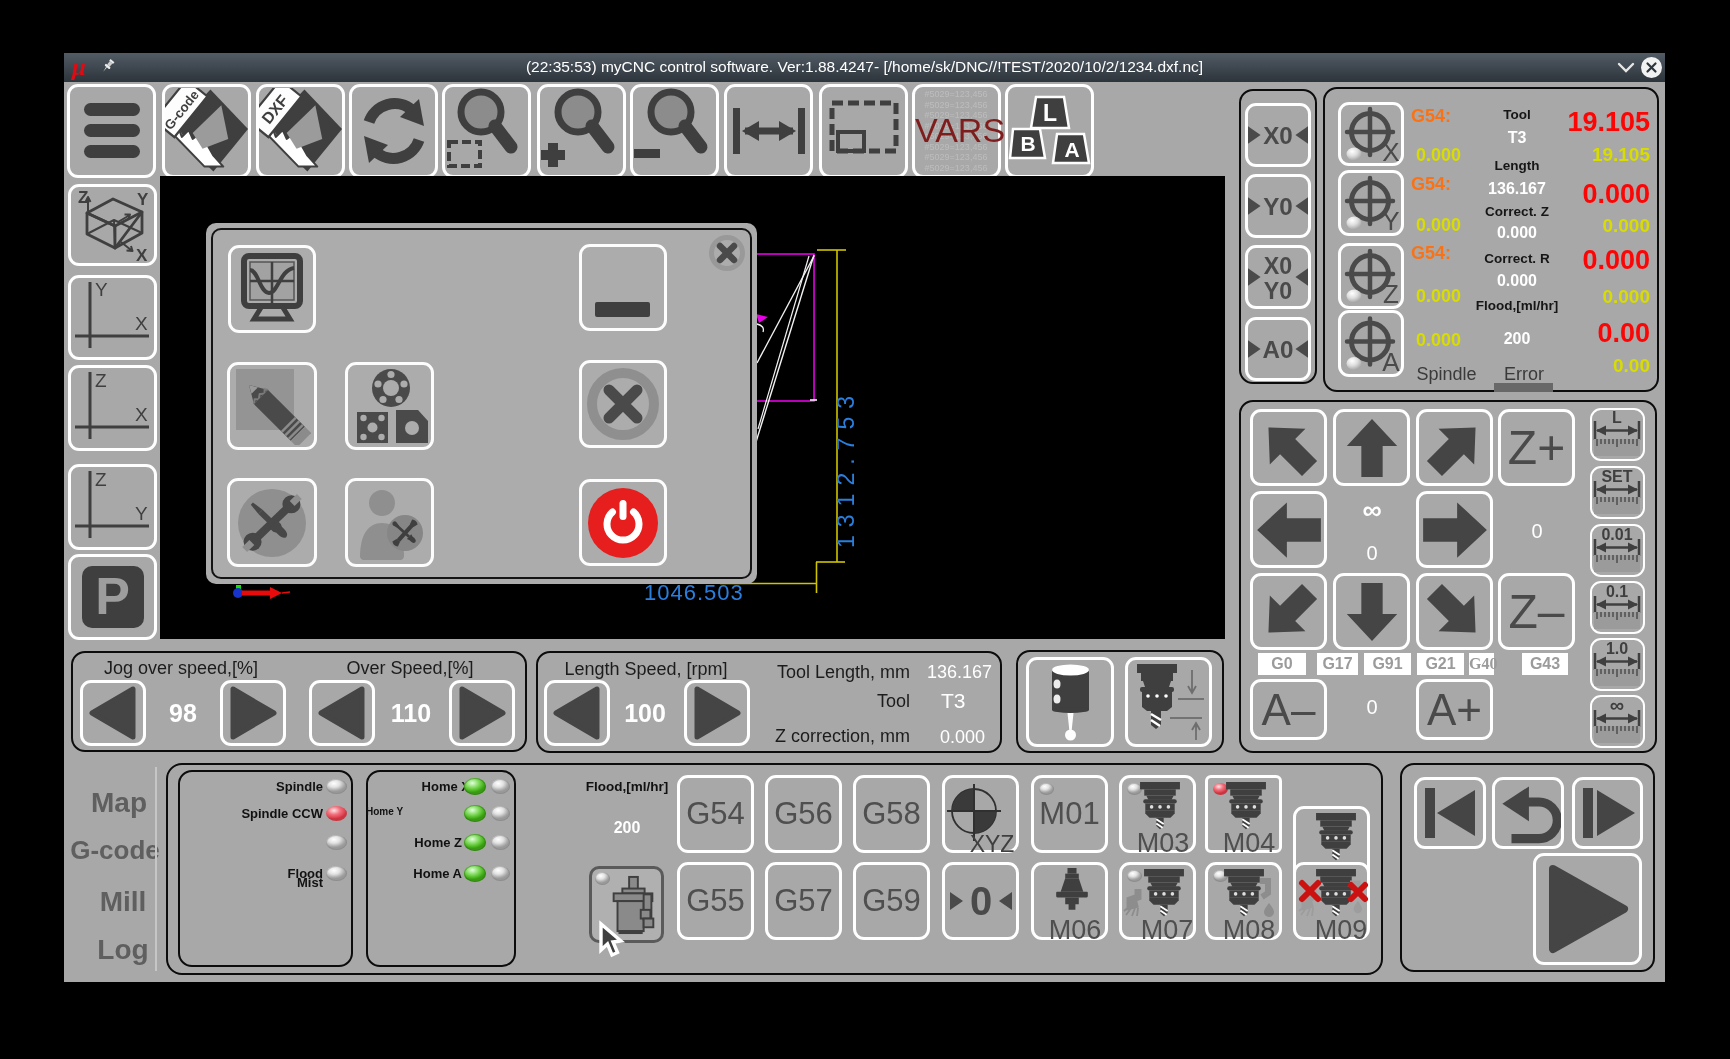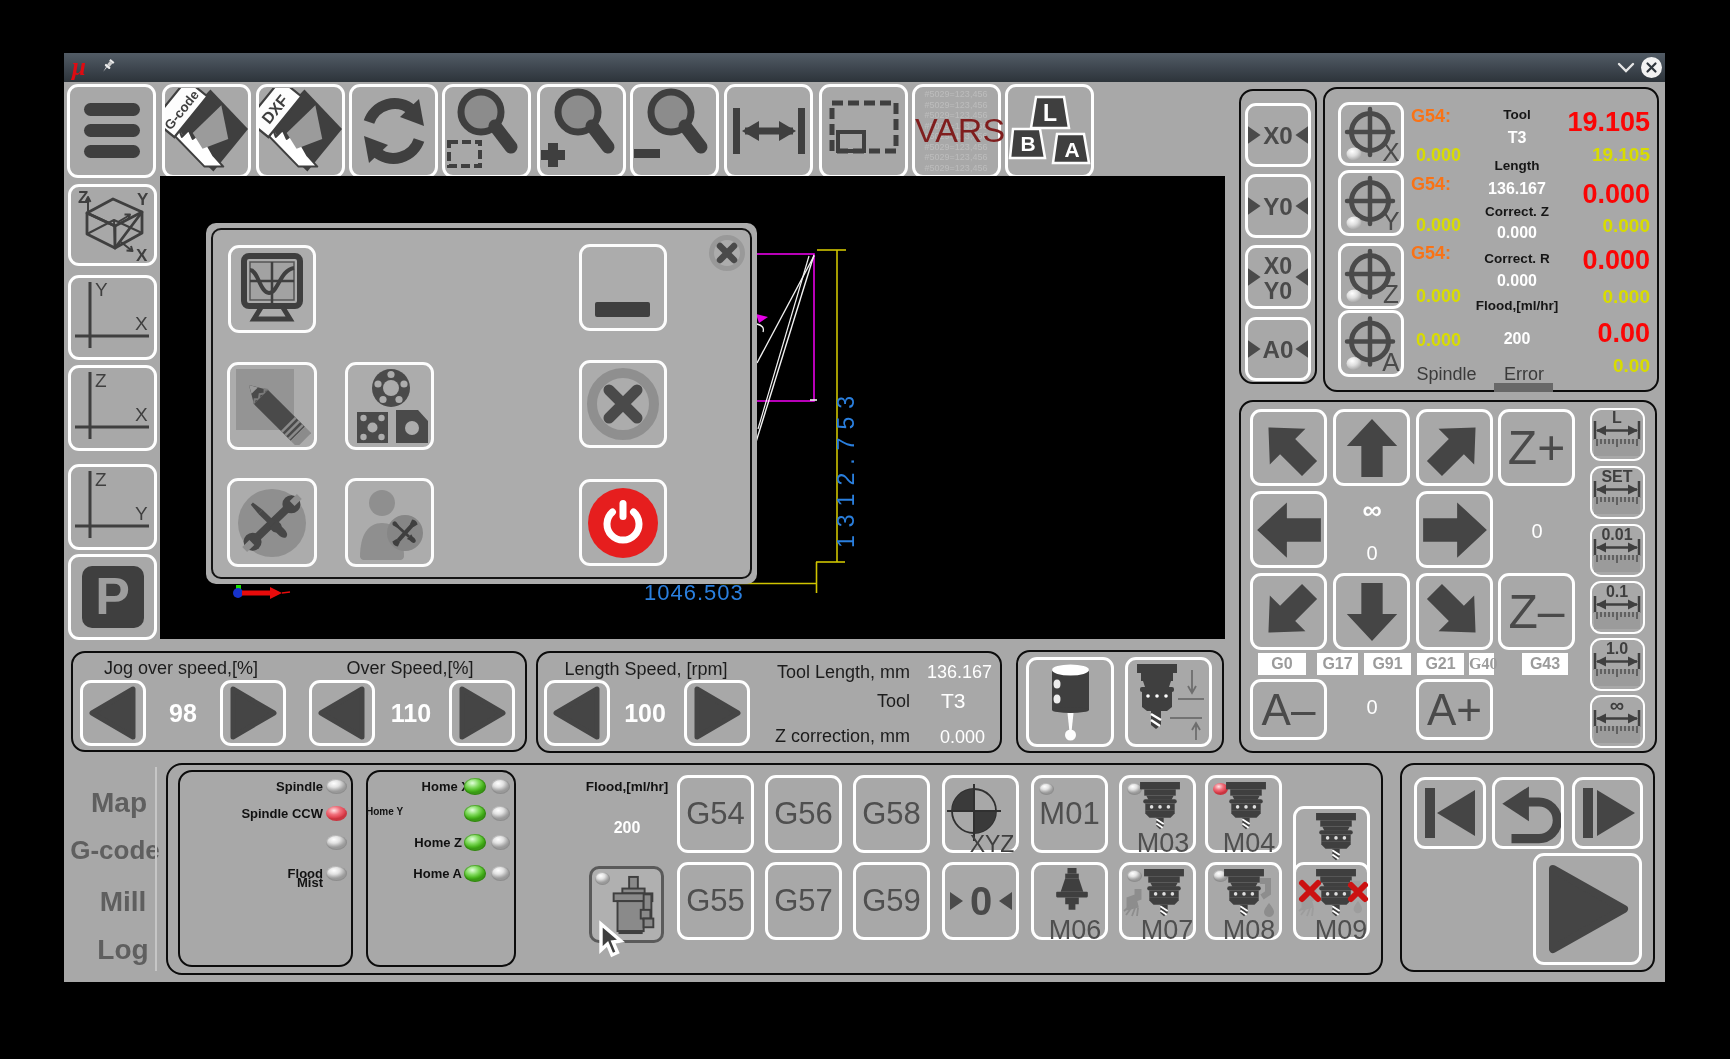--- a/index.html
+++ b/index.html
@@ -39,20 +39,21 @@
             <circle cx="12" cy="23.7" r="1.7"></circle>
             <circle cx="20" cy="23.7" r="1.7"></circle>
             <circle cx="28" cy="23.7" r="1.7"></circle>
           </g>
    <polygon points="16.5,34 23.5,34 23.5,42 20,45 16.5,42" fill="#3f3f3f"></polygon>
    <path d="M16.5 35.5 l7 4.5 M16.5 39.5 l6 4" stroke="#fff" stroke-width="1.8"></path>
   </g>
  </defs>
 </svg>
 <div id="title">
+ <span class="tt">(22:35:53) myCNC control software. Ver:1.88.4247- [/home/sk/DNC//!TEST/2020/10/2/1234.dxf.nc]</span>
  <span class="t" style="left:8px;top:1px;color:#e00b12;font-size:25px;font-weight:bold;font-style:italic;font-family:'Liberation Serif',serif;">μ</span>
  <svg class="ic" style="left:36px;top:5px" width="17" height="17" viewBox="0 0 17 17">
         <g transform="rotate(40 8 8)">
           <rect x="5.5" y="1" width="5" height="2.2" fill="#ececec"></rect>
           <rect x="6.3" y="3.2" width="3.4" height="4.2" fill="#cdcdcd"></rect>
           <rect x="4.8" y="7.4" width="6.4" height="2.4" rx="1" fill="#ececec"></rect>
           <path d="M8 9.8 L8 15.5 L7.2 9.8 Z" fill="#ececec"></path>
         </g>
       </svg>
  <svg class="ic" style="left:1553px;top:9px" width="18" height="12" viewBox="0 0 18 12">
@@ -742,21 +743,21 @@
  <div class="led ledgray" style="left:5px;top:5px;width:15px;height:12px;"></div>
  <div class="t" style="left:0;top:20px;width:71px;text-align:center;font-size:31px;color:#4f4f4f;">M01</div>
 </div>
 <div class="b" style="left:1055px;top:722px;width:77px;height:78px;">
  <div class="led ledgray" style="left:5px;top:5px;width:15px;height:12px;"></div>
  <svg class="ic" style="left:16px;top:4px" width="44" height="42" viewBox="0 0 40 40">
         <use href="#spin"></use>
       </svg>
  <div class="t" style="left:8px;top:52px;width:66px;text-align:center;font-size:27px;color:#4f4f4f;">M03</div>
 </div>
-<div class="b" style="left:1141px;top:722px;width:77px;height:78px;">
+<div class="b" style="left:1141px;top:722px;width:77px;height:78px;border-radius:6px;">
  <div class="led ledred" style="left:5px;top:5px;width:15px;height:12px;"></div>
  <svg class="ic" style="left:16px;top:4px" width="44" height="42" viewBox="0 0 40 40">
         <use href="#spin"></use>
       </svg>
  <div class="t" style="left:8px;top:52px;width:66px;text-align:center;font-size:27px;color:#4f4f4f;">M04</div>
 </div>
 <div class="b" style="left:1229px;top:722px;width:77px;height:78px;margin-top:31px;">
  <svg class="ic" style="left:18px;top:4px" width="44" height="42" viewBox="0 0 40 40">
         <use href="#spin"></use>
       </svg>

